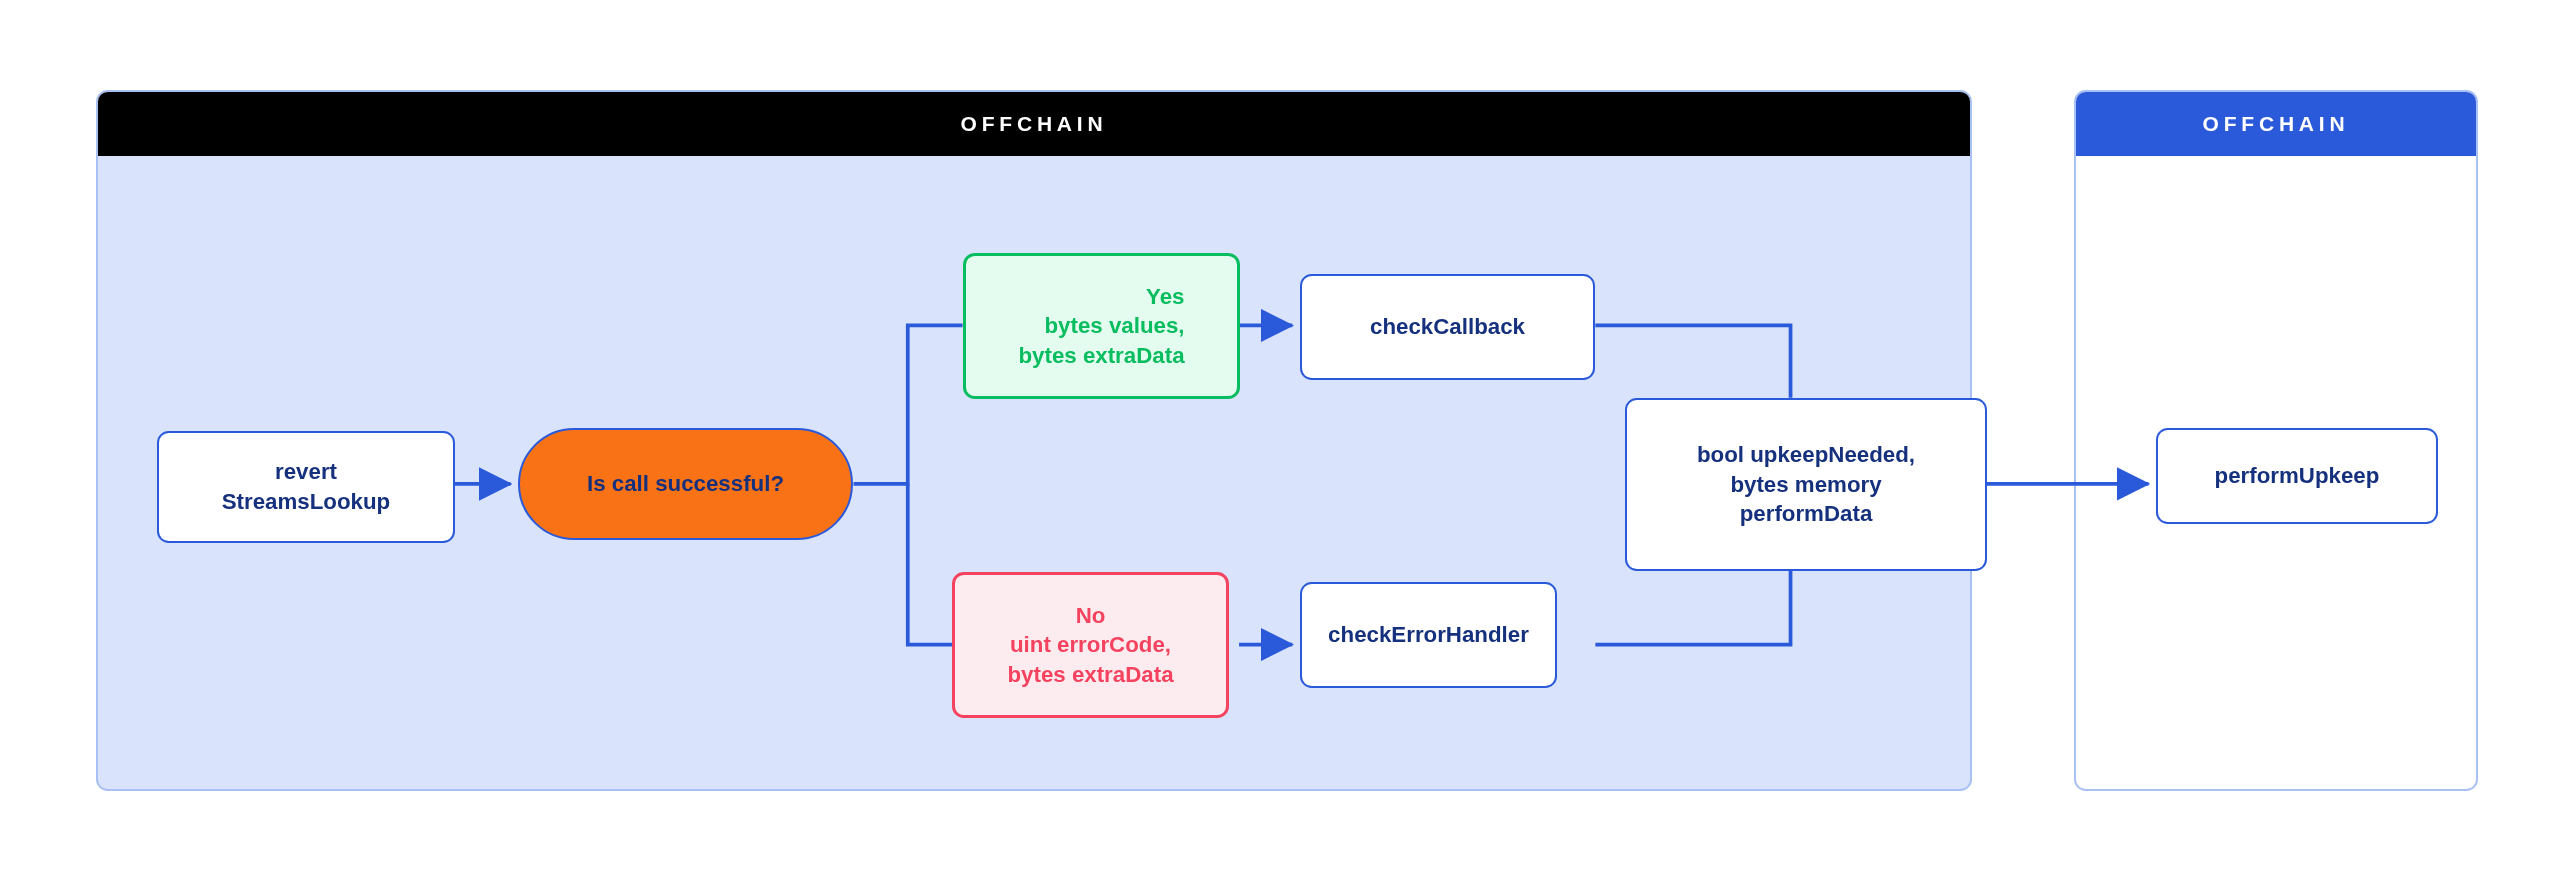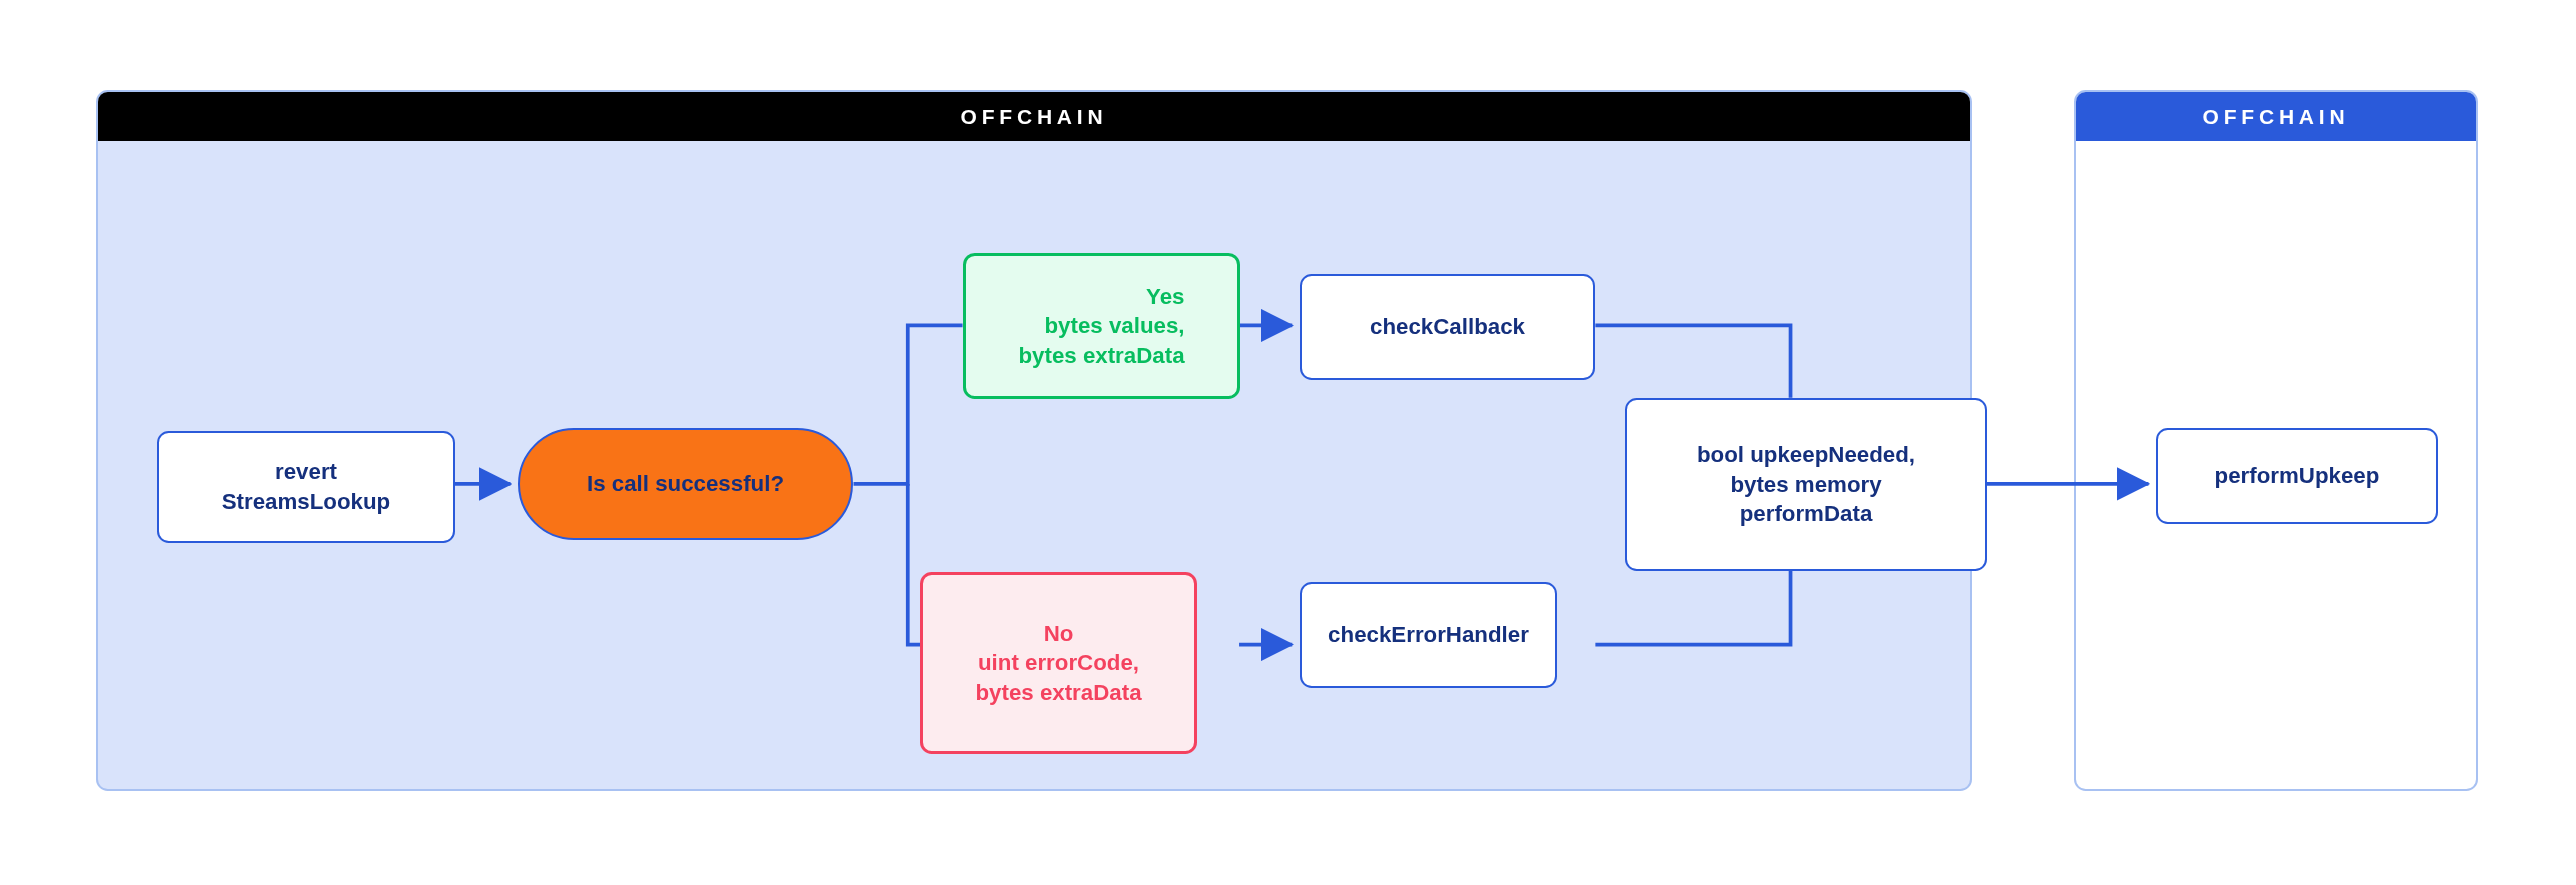--- a/index.html
+++ b/index.html
@@ -31,21 +31,21 @@
     background: #d9e3fb;
   }
   #onchain-panel {
     left: 2074px;
     top: 90px;
     width: 404px;
     height: 701px;
     background: #ffffff;
   }
   .panel-header {
-    height: 49px;
+    height: 64px;
     display: flex;
     align-items: center;
     justify-content: center;
     color: #ffffff;
     font-size: 21px;
     font-weight: 600;
     letter-spacing: 4.8px;
   }
   #offchain-header { background: #000000; }
   #onchain-header  { background: #2a5ada; }
@@ -93,21 +93,21 @@
   .node.no {
     background: #fdecef;
     border: 3.2px solid #f4425f;
     border-radius: 11.7px;
     color: #f4425f;
   }
 
   #node-revert          { left: 157px;  top: 431px;  width: 298px; height: 112px; font-size: 22.3px; }
   #node-decision        { left: 518px;  top: 428px;  width: 335px; height: 112px; font-size: 22.3px; }
   #node-yes             { left: 963px; top: 253px;  width: 277px; height: 146px; font-size: 22.3px; text-align: right; }
-  #node-no              { left: 920px; top: 572px; width: 277px; height: 182px; font-size: 22.3px; }
+  #node-no              { left: 952px; top: 572px; width: 277px; height: 146px; font-size: 22.3px; }
   #node-check-callback  { left: 1300px; top: 274px;  width: 295px; height: 106px; font-size: 22.3px; }
   #node-check-error     { left: 1300px; top: 582px; width: 257px; height: 106px; font-size: 22.3px; }
   #node-bool-upkeep     { left: 1625px; top: 398px;  width: 362px; height: 173px; font-size: 22.3px; }
   #node-perform-upkeep  { left: 2156px; top: 428px;  width: 282px; height: 96px; font-size: 22.3px; }
 </style>
 </head>
 <body>
 
 <div class="panel" id="offchain-panel">
   <div class="panel-header" id="offchain-header">OFFCHAIN</div>

